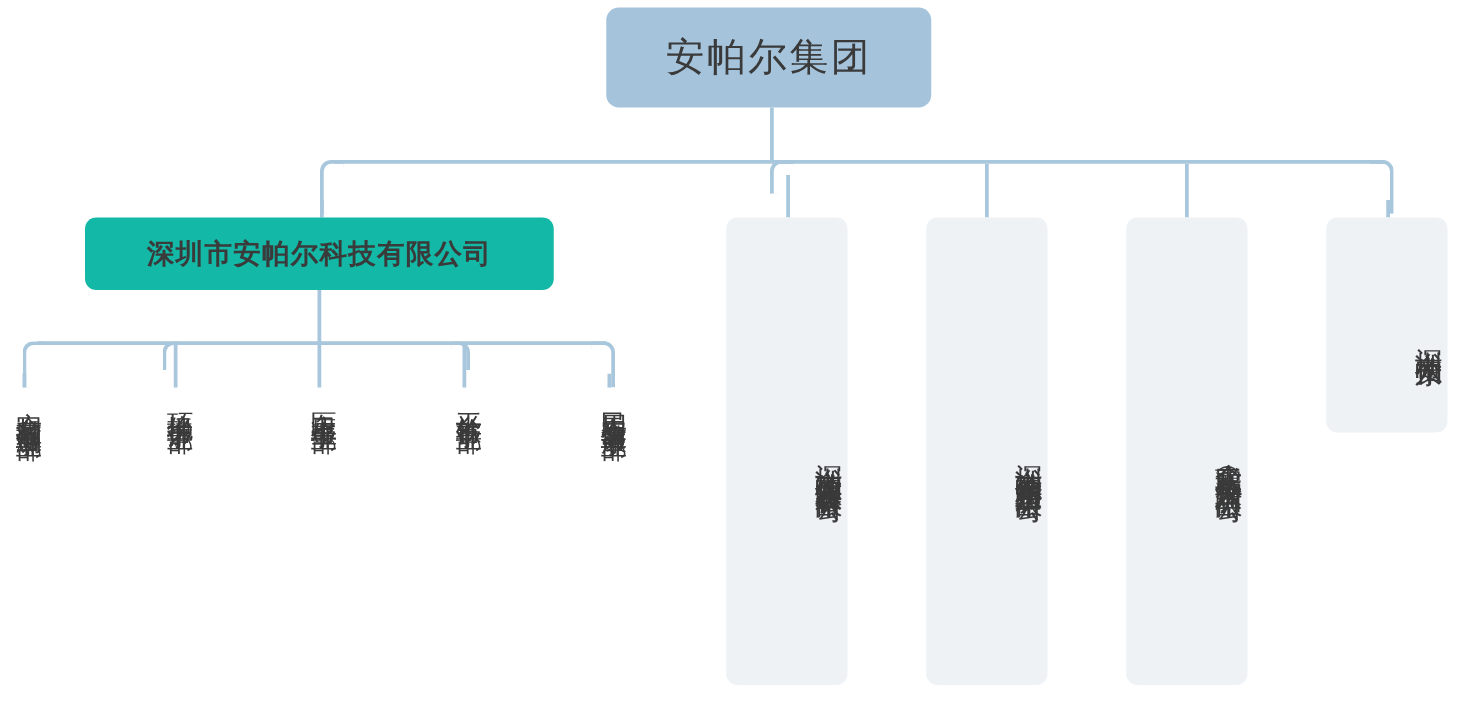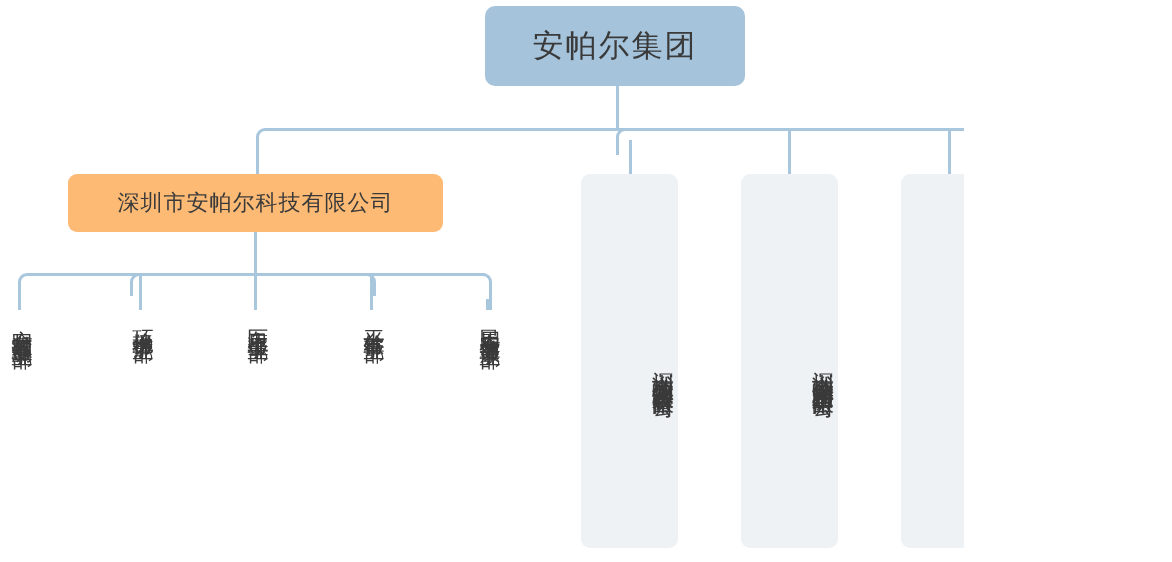--- a/index.html
+++ b/index.html
@@ -5,21 +5,21 @@
   html, body {
     margin: 0;
     padding: 0;
     background: #ffffff;
   }
   body {
     font-family: "Liberation Sans", "DejaVu Sans", sans-serif;
   }
   #org-chart {
     position: relative;
-    width: 964px;
+    width: 1172px;
     height: 562px;
     background: #ffffff;
     overflow: hidden;
   }
 
   
   .line-v, .line-h {
     position: absolute;
     background: #a8c6dc;
   }
@@ -54,23 +54,24 @@
     justify-content: center;
     color: #3a3a3a;
   }
   .node-root {
     background: #a5c4dc;
     border-radius: 10px;
     font-size: 31px;
     letter-spacing: 2px;
   }
   .node-sub {
-    background: #fdba74;
+    background: #14b8a6;
     font-size: 22px;
     letter-spacing: 1px;
+    font-weight: bold;
   }
   .node-vert {
     background: #eef2f5;
     font-size: 22px;
     writing-mode: vertical-rl;
     text-orientation: upright;
     letter-spacing: 2px;
     padding-top: 14px;
     align-items: flex-start;
     justify-content: center;

